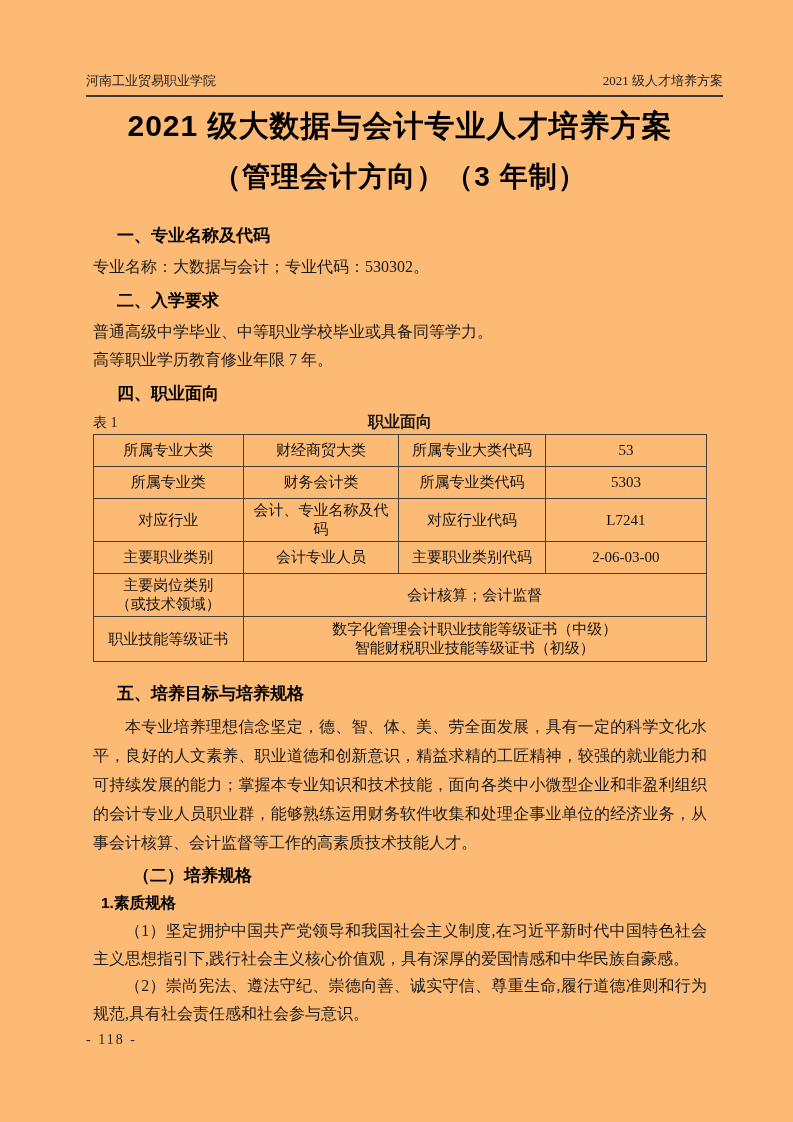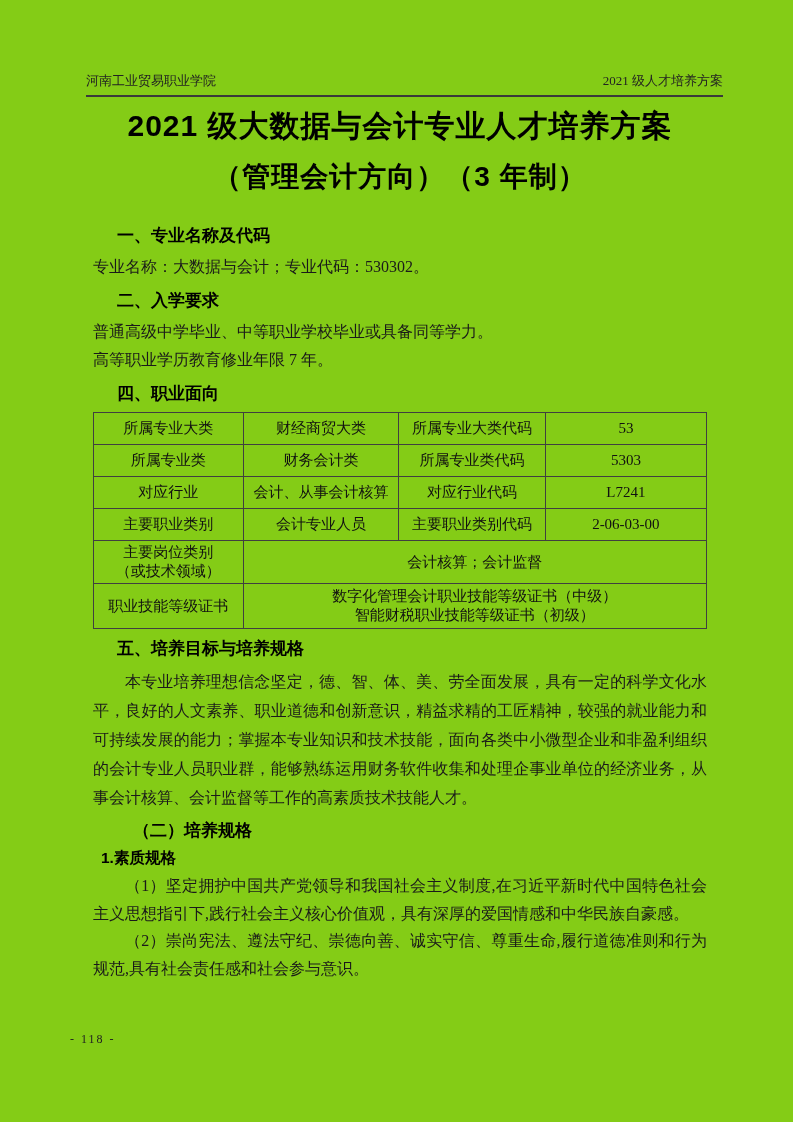--- a/index.html
+++ b/index.html
@@ -1,20 +1,20 @@
 <!DOCTYPE html>
 <html><head>
 <meta charset="utf-8">
 <style>
   * { margin:0; padding:0; box-sizing:border-box; }
   html,body { background:#ffffff; }
   .page {
     position:relative;
     width:793px; height:1122px;
-    background:#84cc16;
+    background:#fdba74;
     color:#1a1a1a;
     overflow:hidden;
     font-family:"Liberation Serif","DejaVu Serif",serif;
     outline:1px solid #d8d8d8;
     padding-left:13px;
   }
   
   .pg-header {
     position:absolute; top:72px; left:86px; right:70px;
     display:flex; justify-content:space-between; align-items:flex-end;
@@ -75,22 +75,22 @@
     margin:4px 0 4px 8px; line-height:21px;
   }
   p.para {
     font-size:16px; line-height:29px;
     text-align:justify; text-indent:2em;
     margin:0;
   }
   p.para.item { line-height:27.5px; }
 
   .pg-footer {
-    position:absolute; left:70px; top:1032px;
-    font-size:12px; color:#222; letter-spacing:2px;
+    position:absolute; left:86px; top:1032px;
+    font-size:14px; color:#222; letter-spacing:2px;
   }
 </style>
 </head>
 <body>
 
 <div class="page">
 
   <div class="pg-header">
     <span>河南工业贸易职业学院</span>
     <span>2021 级人才培养方案</span>
@@ -104,20 +104,24 @@
     <h3 class="sec first">一、专业名称及代码</h3>
     <p class="line">专业名称：大数据与会计；专业代码：530302。</p>
 
     <h3 class="sec">二、入学要求</h3>
     <p class="line">普通高级中学毕业、中等职业学校毕业或具备同等学力。</p>
 
     <p class="line">高等职业学历教育修业年限 7 年。</p>
 
     <h3 class="sec">四、职业面向</h3>
 
+    <div class="caption-row">
+      <span class="cap-label">表 1</span>
+      <span class="cap-title">职业面向</span>
+    </div>
 
     <table class="career">
       <colgroup>
         <col style="width:24.4%">
           <col style="width:25.4%">
           <col style="width:23.9%">
           <col style="width:26.3%">
       </colgroup>
       <tbody>
         <tr class="grid">
@@ -127,21 +131,21 @@
           <td>53</td>
         </tr>
         <tr class="grid">
           <td>所属专业类</td>
           <td>财务会计类</td>
           <td>所属专业类代码</td>
           <td>5303</td>
         </tr>
         <tr class="grid">
           <td>对应行业</td>
-          <td>会计、从事会计核算</td>
+          <td>会计、专业名称及代码</td>
           <td>对应行业代码</td>
           <td>L7241</td>
         </tr>
         <tr class="grid">
           <td>主要职业类别</td>
           <td>会计专业人员</td>
           <td>主要职业类别代码</td>
           <td>2-06-03-00</td>
         </tr>
         <tr class="tall">
@@ -150,21 +154,21 @@
           <td colspan="3">会计核算；会计监督</td>
         </tr>
         <tr class="taller">
           <td>职业技能等级证书</td>
           <td colspan="3" class="multiline">数字化管理会计职业技能等级证书（中级）
 智能财税职业技能等级证书（初级）</td>
         </tr>
       </tbody>
     </table>
 
-    <h3 class="sec" style="margin-top:8px">五、培养目标与培养规格</h3>
+    <h3 class="sec" style="margin-top:20px">五、培养目标与培养规格</h3>
     <p class="para">本专业培养理想信念坚定，德、智、体、美、劳全面发展，具有一定的科学文化水平，良好的人文素养、职业道德和创新意识，精益求精的工匠精神，较强的就业能力和可持续发展的能力；掌握本专业知识和技术技能，面向各类中小微型企业和非盈利组织的会计专业人员职业群，能够熟练运用财务软件收集和处理企事业单位的经济业务，从事会计核算、会计监督等工作的高素质技术技能人才。</p>
 
     <h4 class="sub">（二）培养规格</h4>
     <h5 class="spec">1.素质规格</h5>
 
     <p class="para item">（1）坚定拥护中国共产党领导和我国社会主义制度,在习近平新时代中国特色社会主义思想指引下,践行社会主义核心价值观，具有深厚的爱国情感和中华民族自豪感。</p>
     <p class="para item">（2）崇尚宪法、遵法守纪、崇德向善、诚实守信、尊重生命,履行道德准则和行为规范,具有社会责任感和社会参与意识。</p>
 
   </div>
 

